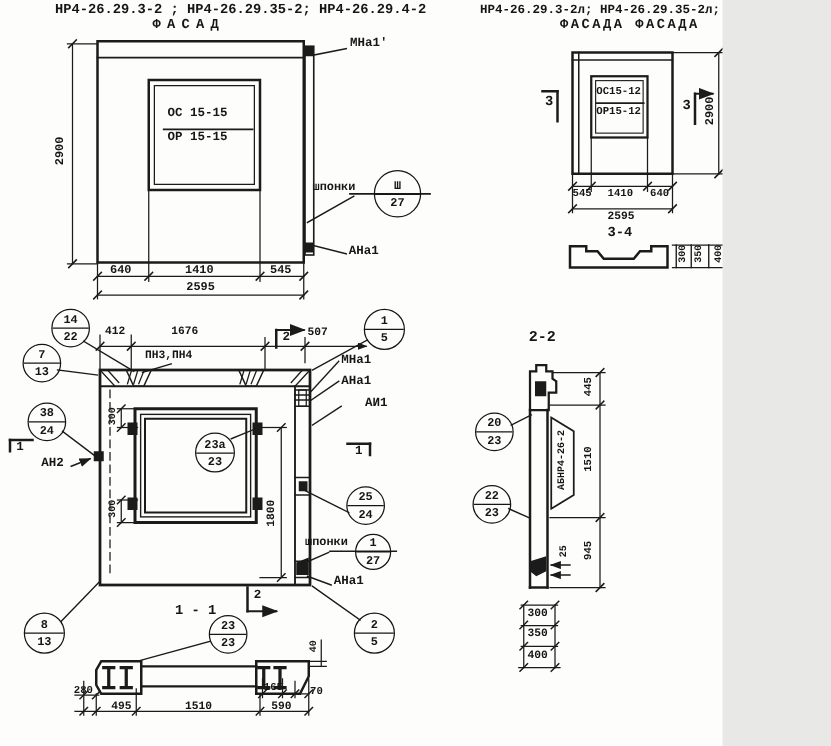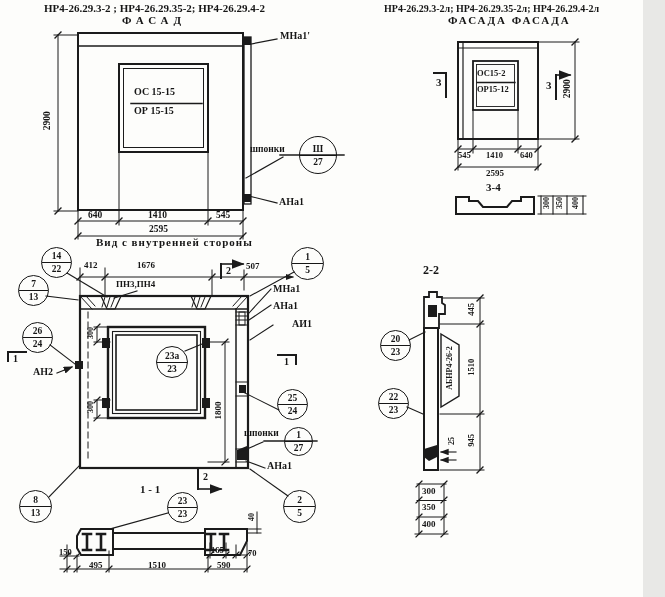--- a/index.html
+++ b/index.html
@@ -1,17 +1,17 @@
 <!DOCTYPE html>
 <html><head>
 <meta charset="utf-8">
 <style>
   html,body{margin:0;padding:0;background:#e8e8e6;}
-  #sheet{position:relative;width:643px;height:597px;background:#fdfdfb;overflow:hidden;
-         font-family:Liberation Serif, serif;color:#1b1b1b;}
+  #sheet{position:relative;width:578px;height:597px;background:#fdfdfb;overflow:hidden;
+         font-family:Liberation Mono, monospace;color:#1b1b1b;}
   svg{position:absolute;left:0;top:0;}
   .t{position:absolute;font-weight:bold;color:#161616;white-space:nowrap;line-height:1;}
   .s8{font-size:8px;}   .s85{font-size:8.5px;}
   .s9{font-size:9px;}   .s95{font-size:9.5px;}
   .s10{font-size:10px;} .s11{font-size:11px;} .s12{font-size:12px;}
   .ls1{letter-spacing:1px;} .ls2{letter-spacing:2px;} .ls5{letter-spacing:5px;}
   .vdim{width:44px;margin-left:-22px;margin-top:-6px;text-align:center;
         transform:rotate(-90deg);}
   .vwide{width:90px;margin-left:-45px;margin-top:-6px;text-align:center;
         transform:rotate(-90deg);}
@@ -249,35 +249,34 @@
 <span class="t s95" style="left:216px;top:211px">545</span>
 <span class="t s95" style="left:149px;top:225px">2595</span>
 <span class="t s10" style="left:280px;top:31px">МНа1'</span>
 <span class="t s95" style="left:250px;top:145px">шпонки</span>
 <span class="t s10" style="left:279px;top:197px">АНа1</span>
 <div class="callout" style="left:299px;top:136px;width:38px;height:38px">
   <span class="ct">Ш</span>
   <span class="cb">27</span>
 </div>
 
-<span class="t s85" style="left:477px;top:69px">ОС15-2</span>
+<span class="t s85" style="left:477px;top:69px">ОС15-12</span>
 <span class="t s85" style="left:477px;top:85px">ОР15-12</span>
 <span class="t s11" style="left:436px;top:77px">3</span>
 <span class="t s11" style="left:546px;top:80px">3</span>
 <span class="t s95 vdim" style="left:568px;top:90px">2900</span>
 <span class="t s85" style="left:458px;top:151px">545</span>
 <span class="t s85" style="left:486px;top:151px">1410</span>
 <span class="t s85" style="left:520px;top:151px">640</span>
 <span class="t s9" style="left:486px;top:169px">2595</span>
 <span class="t s11" style="left:486px;top:182px">3-4</span>
 <span class="t s8 vdim" style="left:547px;top:205px">300</span>
 <span class="t s8 vdim" style="left:560px;top:205px">350</span>
 <span class="t s8 vdim" style="left:576px;top:205px">400</span>
 
-<span class="t s11 ls1" style="left:96px;top:237px">Вид с внутренней стороны</span>
 <span class="t s9" style="left:84px;top:261px">412</span>
 <span class="t s9" style="left:137px;top:261px">1676</span>
 <span class="t s9" style="left:246px;top:262px">507</span>
 <span class="t s10" style="left:226px;top:266px">2</span>
 <span class="t s9" style="left:116px;top:280px">ПН3,ПН4</span>
 <span class="t s10" style="left:273px;top:284px">МНа1</span>
 <span class="t s10" style="left:273px;top:301px">АНа1</span>
 <span class="t s10" style="left:292px;top:319px">АИ1</span>
 <span class="t s10" style="left:33px;top:367px">АН2</span>
 <span class="t s10" style="left:13px;top:354px">1</span>
@@ -291,21 +290,21 @@
 
 <div class="callout" style="left:41px;top:247px;width:31px;height:31px">
   <span class="ct">14</span>
   <span class="cb">22</span>
 </div>
 <div class="callout" style="left:18px;top:275px;width:31px;height:31px">
   <span class="ct">7</span>
   <span class="cb">13</span>
 </div>
 <div class="callout" style="left:22px;top:322px;width:31px;height:31px">
-  <span class="ct">26</span>
+  <span class="ct">38</span>
   <span class="cb">24</span>
 </div>
 <div class="callout" style="left:291px;top:247px;width:33px;height:33px">
   <span class="ct">1</span>
   <span class="cb">5</span>
 </div>
 <div class="callout" style="left:156px;top:346px;width:32px;height:32px">
   <span class="ct">23а</span>
   <span class="cb">23</span>
 </div>
@@ -325,21 +324,21 @@
   <span class="ct">8</span>
   <span class="cb">13</span>
 </div>
 
 <span class="t s11" style="left:140px;top:484px">1 - 1</span>
 <div class="callout" style="left:167px;top:492px;width:31px;height:31px">
   <span class="ct">23</span>
   <span class="cb">23</span>
 </div>
 <span class="t s8 vdim" style="left:252px;top:519px">40</span>
-<span class="t s85" style="left:59px;top:548px">150</span>
+<span class="t s85" style="left:59px;top:548px">280</span>
 <span class="t s85" style="left:211px;top:546px">165</span>
 <span class="t s85" style="left:248px;top:549px">70</span>
 <span class="t s9" style="left:89px;top:561px">495</span>
 <span class="t s9" style="left:148px;top:561px">1510</span>
 <span class="t s9" style="left:217px;top:561px">590</span>
 
 <span class="t s12" style="left:423px;top:264px">2-2</span>
 <div class="callout" style="left:380px;top:330px;width:31px;height:31px">
   <span class="ct">20</span>
   <span class="cb">23</span>

